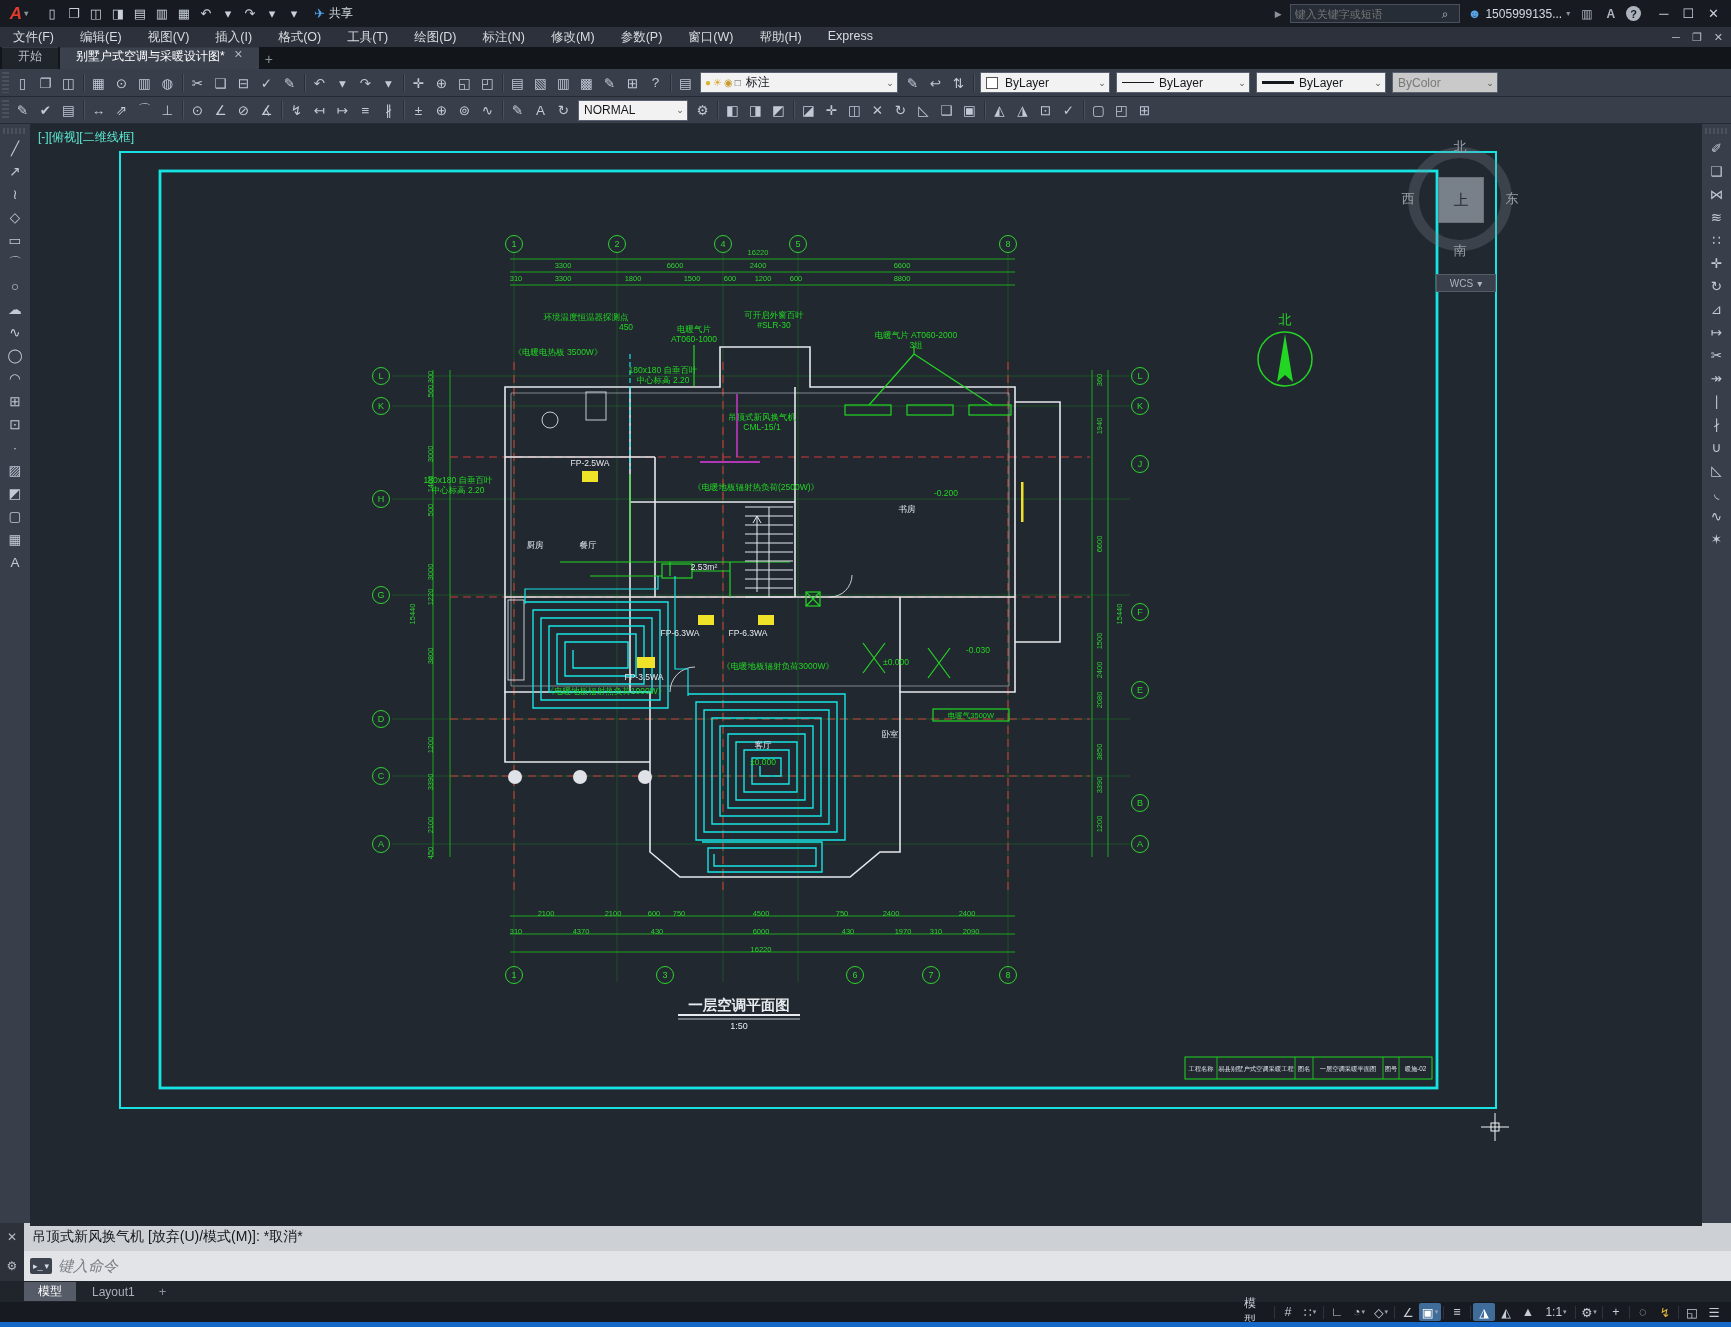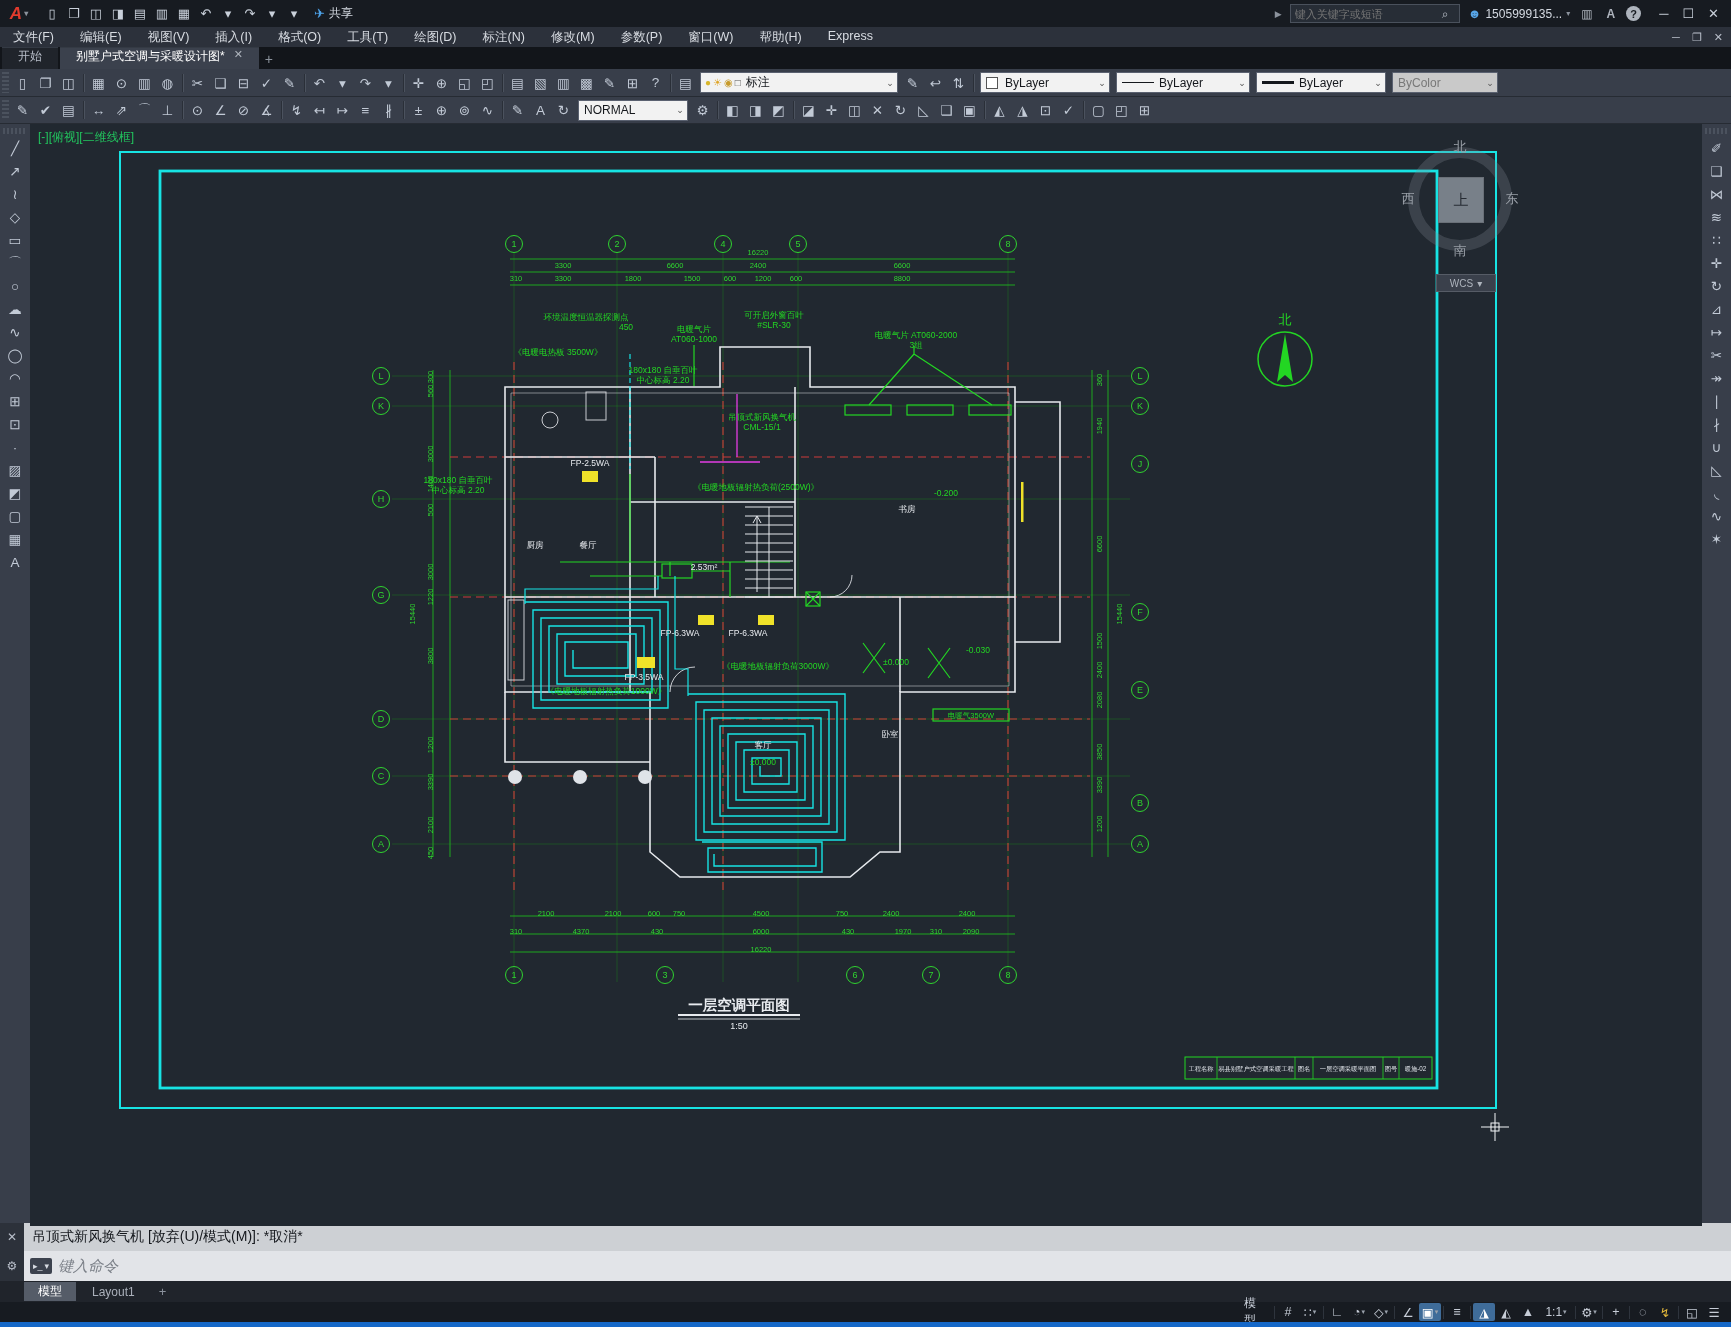--- a/index.html
+++ b/index.html
@@ -63,21 +63,21 @@
   .ltline.thick{border-top-width:3px;}
 
   
   .main{flex:1;display:flex;min-height:0;}
   .vtb{width:30px;background:#383e4a;display:flex;flex-direction:column;align-items:center;padding-top:2px;gap:1px;}
   .vtb.right{width:29px;}
   .vtb .ic{width:24px;height:22px;}
   .vgrip{width:80%;height:6px;margin:2px 0;background:repeating-linear-gradient(90deg,#4b525e 0 2px,transparent 2px 4px);}
   .canvas{position:relative;width:1672px;height:1102px;background:#212830;overflow:hidden;}
   .canvas svg{position:absolute;left:0;top:0;}
-  .vplabel{position:absolute;left:8px;top:5px;color:#22c55e;font-size:12px;}
+  .vplabel{position:absolute;left:8px;top:5px;color:#5eead4;font-size:12px;}
   .viewcube{position:absolute;left:1378px;top:23px;width:104px;height:104px;}
   .vcring{position:absolute;inset:0;border-radius:50%;border:11px solid rgba(130,137,147,.28);box-sizing:border-box;}
   .vcfaces{position:absolute;left:30px;top:30px;width:44px;height:44px;background:rgba(150,157,167,.75);
            display:flex;align-items:center;justify-content:center;color:#262b33;font-size:15px;border:1px solid #6a7078;}
   .vclbl{position:absolute;color:#9aa0a8;font-size:13px;transform:translate(-50%,-50%);}
   .wcschip{position:absolute;left:1406px;top:150px;width:58px;height:16px;background:#3a404b;border:1px solid #565c66;
            color:#aeb4bd;font-size:10px;display:flex;align-items:center;justify-content:center;gap:4px;}
 
   
   .cmdhist{height:28px;display:flex;background:#2c313a;}

